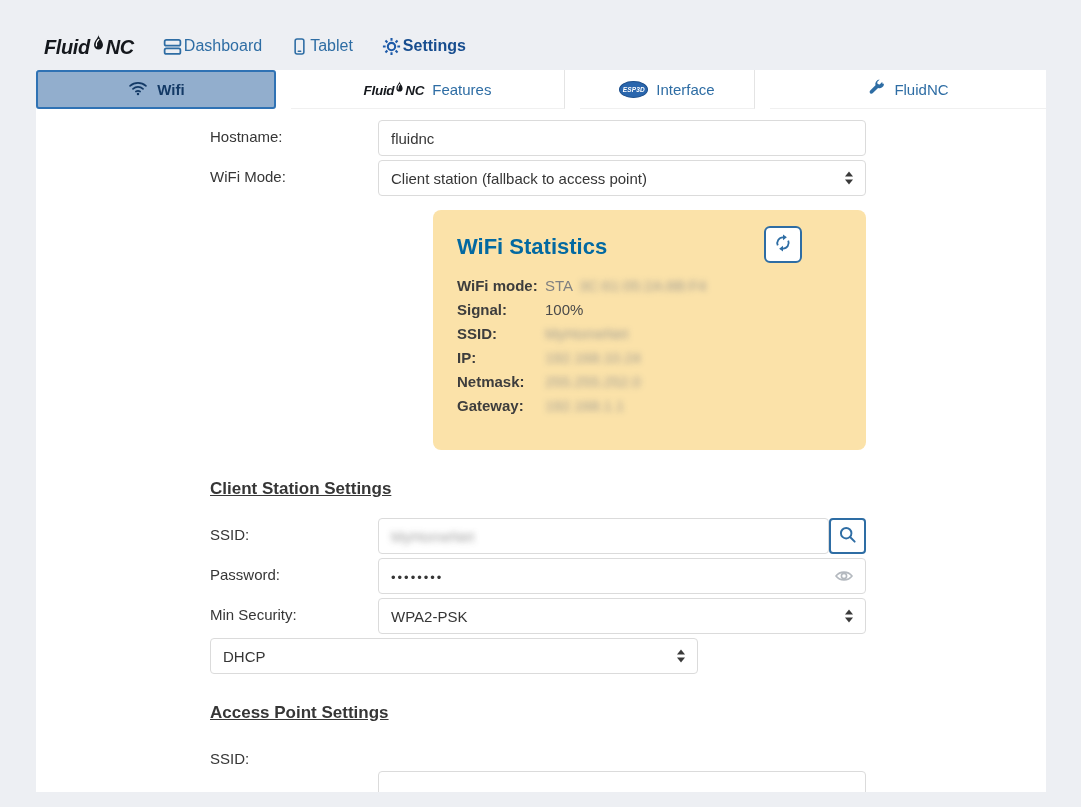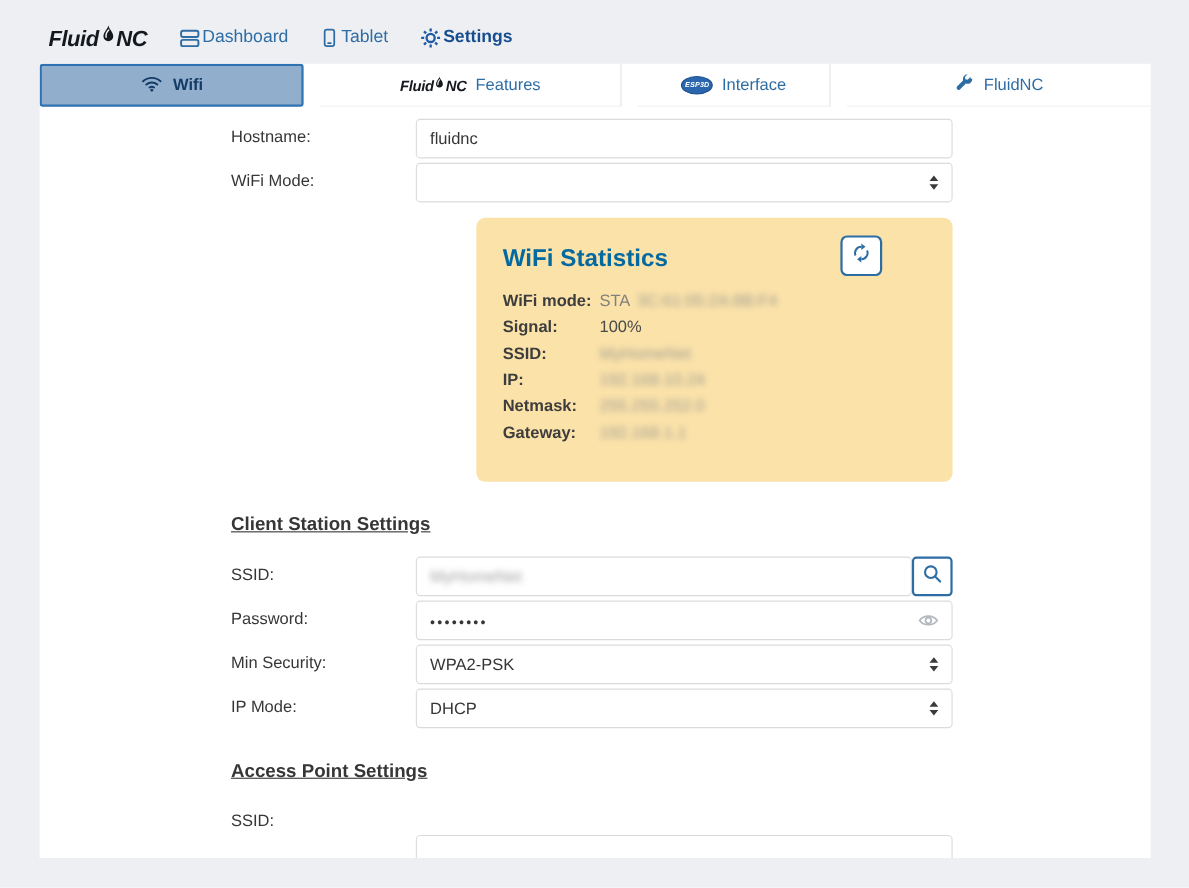--- a/index.html
+++ b/index.html
@@ -4,21 +4,21 @@
 <style>
   * { margin:0; padding:0; box-sizing:border-box; }
   html, body { width:1081px; height:807px; }
   body {
     background:#edeff3;
     font-family:"Liberation Sans", sans-serif;
     position:relative;
     overflow:hidden;
     color:#363636;
   }
-  .app { position:absolute; left:36px; top:10px; width:1010px; }
+  .app { position:absolute; left:36px; top:22px; width:1010px; }
 
   
   .topnav { height:48px; display:flex; align-items:center; gap:28px; padding-left:8px; }
   .brand { display:flex; align-items:flex-end; font-style:italic; font-weight:800; font-size:20px; color:#15181d; letter-spacing:-0.4px; cursor:default; }
   .brand .flame { margin:0 1px 1px 2px; }
   .navlink { display:flex; align-items:center; gap:1px; color:#2e6da4; font-size:16px; cursor:pointer; }
   .navlink.active { font-weight:700; color:#174d8f; }
   .navlink svg { display:block; }
 
   
@@ -166,20 +166,21 @@
         <div class="flabel">Hostname:</div>
         <div class="fctl">
           <input class="txt" type="text" value="fluidnc" style="">
         </div>
       </div>
 
       <div class="frow">
         <div class="flabel">WiFi Mode:</div>
         <div class="fctl">
           <div class="sel">
+            <span>Client station (fallback to access point)</span>
             <span class="caret">
                 <span class="up"></span>
                 <span class="dn"></span>
               </span>
           </div>
         </div>
       </div>
 
       <div class="stats">
         <div class="stats-title">WiFi Statistics</div>
@@ -263,21 +264,20 @@
             <span>WPA2-PSK</span>
             <span class="caret">
                 <span class="up"></span>
                 <span class="dn"></span>
               </span>
           </div>
         </div>
       </div>
 
       <div class="frow">
-        <div class="flabel">IP Mode:</div>
         <div class="fctl">
           <div class="sel">
             <span>DHCP</span>
             <span class="caret">
                 <span class="up"></span>
                 <span class="dn"></span>
               </span>
           </div>
         </div>
       </div>

